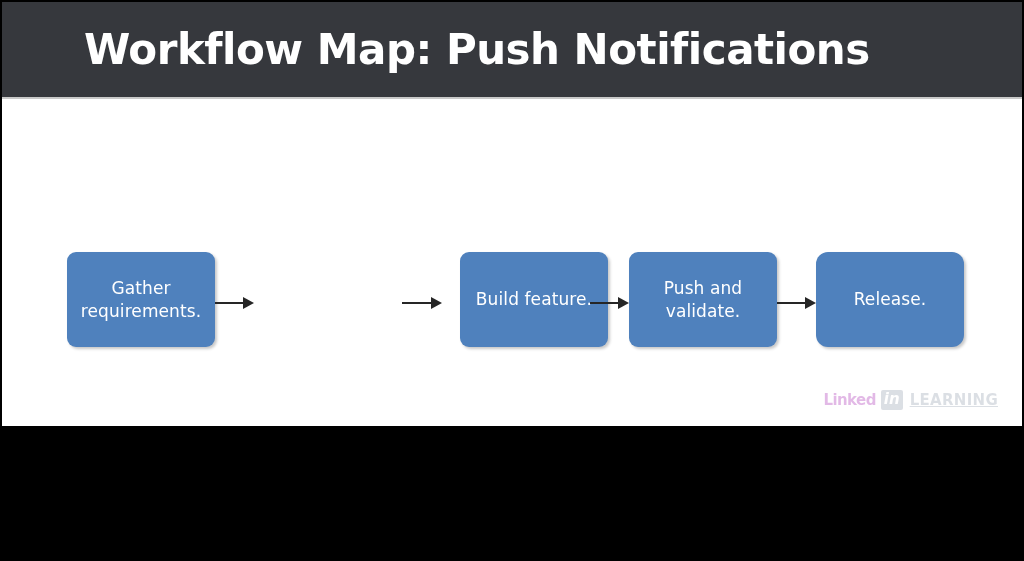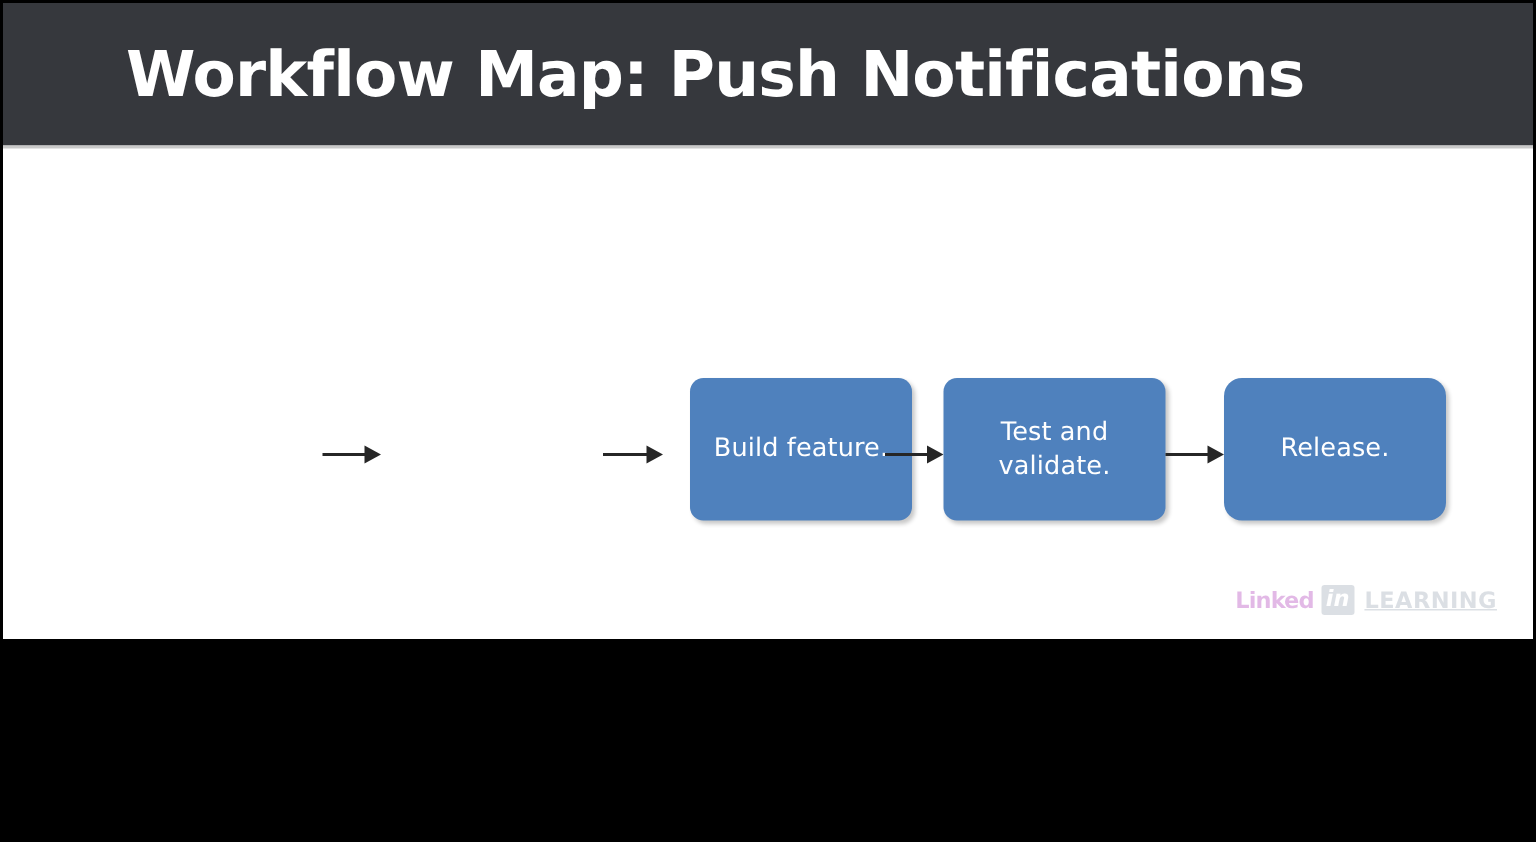--- a/index.html
+++ b/index.html
@@ -170,20 +170,23 @@
 <body>
 
 <div class="slide">
 
   <div class="header-bar">
     <h1 class="slide-title">Workflow Map: Push Notifications</h1>
   </div>
 
   <div class="diagram">
 
+    <div class="flow-node node-0">
+      <span class="flow-node-label">Gather requirements.</span>
+    </div>
 
     <div class="connector conn-0">
       <span class="shaft"></span>
       <span class="head"></span>
     </div>
 
 
     <div class="connector conn-1">
       <span class="shaft"></span>
       <span class="head"></span>
@@ -192,21 +195,21 @@
     <div class="flow-node node-2">
       <span class="flow-node-label">Build feature.</span>
     </div>
 
     <div class="connector conn-2">
       <span class="shaft"></span>
       <span class="head"></span>
     </div>
 
     <div class="flow-node node-3">
-      <span class="flow-node-label">Test and validate.</span>
+      <span class="flow-node-label">Push and validate.</span>
     </div>
 
     <div class="connector conn-3">
       <span class="shaft"></span>
       <span class="head"></span>
     </div>
 
     <div class="flow-node node-4">
       <span class="flow-node-label">Release.</span>
     </div>

